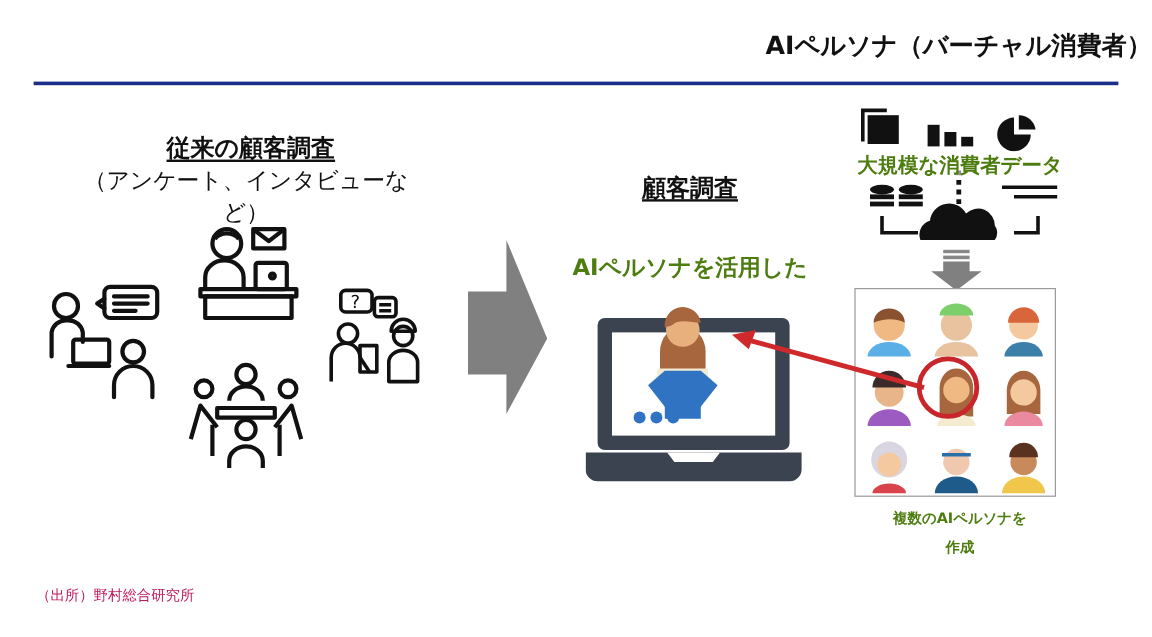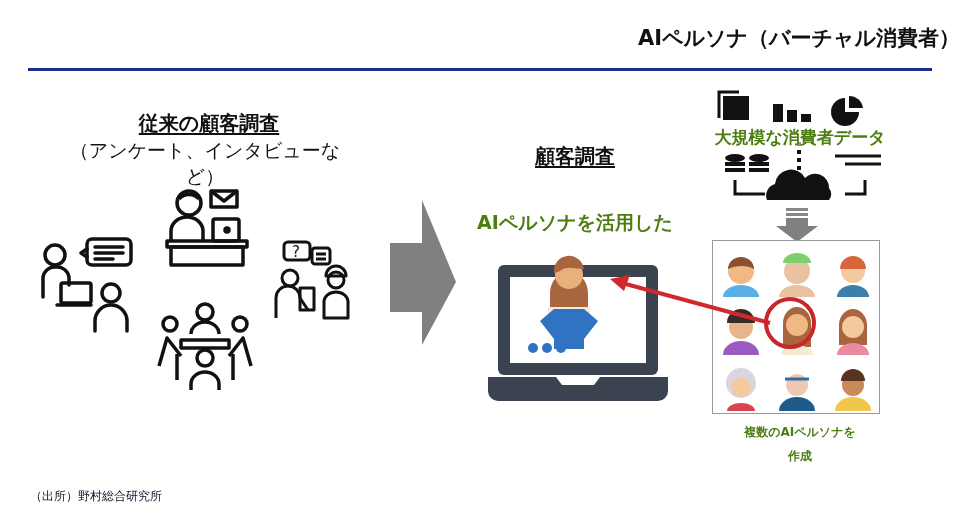--- a/index.html
+++ b/index.html
@@ -9,21 +9,21 @@
   .rule{left:28px;top:68px;width:904px;height:3px;background:#1b2f8a;}
   .h-left{left:64px;top:110px;width:290px;text-align:center;font-size:20px;font-weight:bold;}
   .h-left span{text-decoration:underline;text-underline-offset:3px;}
   .sub-left{left:60px;top:138px;width:290px;text-align:center;font-size:19px;}
   .h-mid{left:455px;top:114px;width:240px;text-align:center;font-size:20px;font-weight:bold;line-height:28px;}
   .h-mid span{text-decoration:underline;text-underline-offset:3px;}
   .blue{color:#4d7c0f;font-weight:bold;}
   .dialog{left:465px;top:210px;width:220px;text-align:center;font-size:19px;}
   .bigdata{left:700px;top:126px;width:200px;text-align:center;font-size:17px;background:rgba(255,255,255,0.55);}
   .create{left:700px;top:420px;width:200px;text-align:center;font-size:12px;line-height:24px;}
-  .source{left:30px;top:488px;font-size:12px;color:#0f172a;}
+  .source{left:30px;top:488px;font-size:12px;color:#be185d;}
   .grid{left:712px;top:240px;width:166px;height:172px;border:1px solid #999;background:#fff;}
   svg{position:absolute;}
 </style>
 </head>
 <body>
 
 <div class="abs title">AIペルソナ（バーチャル消費者）</div>
 <div class="abs rule"></div>
 
 <div class="abs h-left"><span>従来の顧客調査</span></div>

